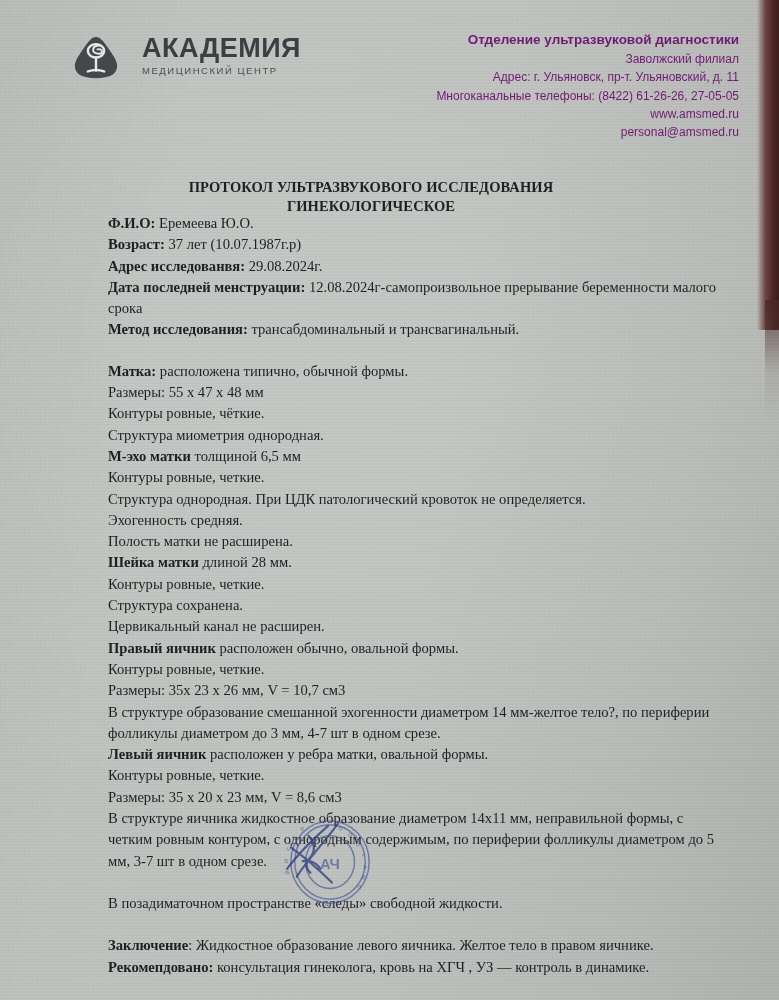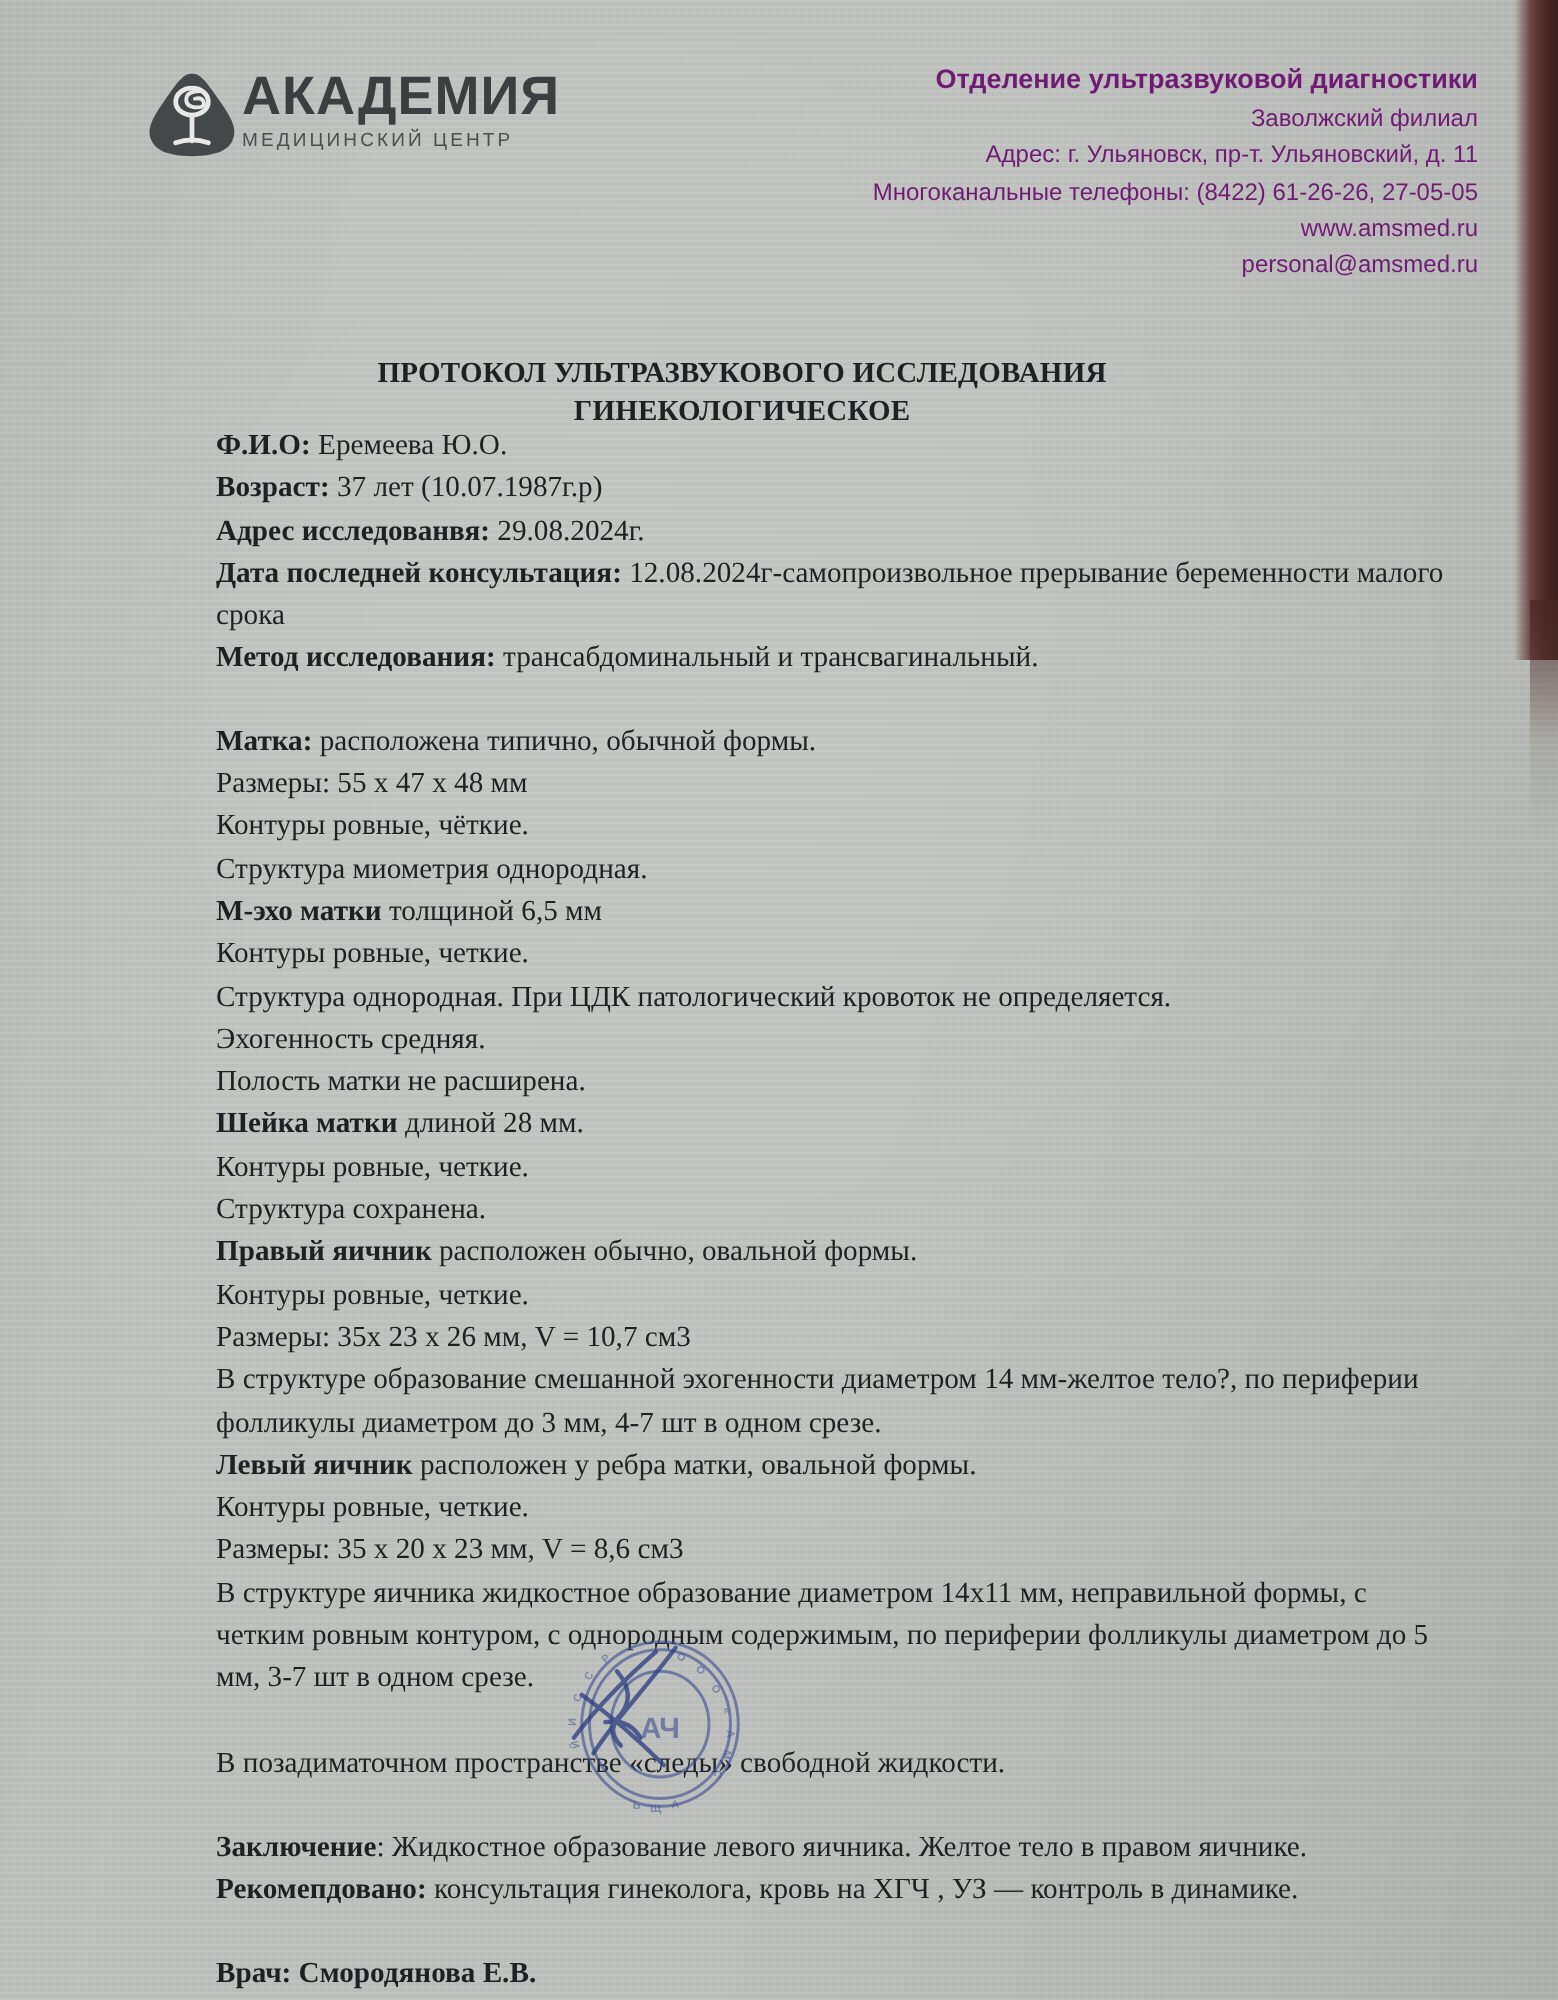--- a/index.html
+++ b/index.html
@@ -63,21 +63,21 @@
     left: 0;
     right: 0;
     height: 110px;
   }
   .logo-block {
     position: absolute;
     left: 72px;
     top: 4px;
     display: flex;
     align-items: flex-start;
-    gap: 1px;
+    gap: 22px;
   }
   .logo-mark {
     width: 48px;
     height: 46px;
     flex: 0 0 auto;
     margin-top: 1px;
   }
   .logo-words {
     display: flex;
     flex-direction: column;
@@ -195,39 +195,40 @@
   <div class="doc-title">
     <span>ПРОТОКОЛ УЛЬТРАЗВУКОВОГО ИССЛЕДОВАНИЯ</span>
     <span class="t2">ГИНЕКОЛОГИЧЕСКОЕ</span>
   </div>
 
   <div class="body-text">
 
     <p><b>Ф.И.О:</b><span> Еремеева Ю.О.</span></p>
     <p><b>Возраст:</b><span> 37 лет (10.07.1987г.р)</span></p>
     <p><b>Адрес исследованвя:</b><span> 29.08.2024г.</span></p>
-    <p><b>Дата последней консультация:</b><span> 12.08.2024г-самопроизвольное прерывание беременности малого срока</span></p>
+    <p><b>Дата последней менструации:</b><span> 12.08.2024г-самопроизвольное прерывание беременности малого срока</span></p>
     <p><b>Метод исследования:</b><span> трансабдоминальный и трансвагинальный.</span></p>
 
     <div class="spacer-md"></div>
 
     <p><b>Матка:</b><span>  расположена типично, обычной формы.</span></p>
     <p>Размеры:  55 х 47 х 48 мм</p>
     <p>Контуры ровные, чёткие.</p>
     <p>Структура  миометрия однородная.</p>
 
     <p><b>М-эхо матки</b><span> толщиной  6,5  мм</span></p>
     <p>Контуры ровные, четкие.</p>
     <p>Структура однородная. При ЦДК патологический кровоток не определяется.</p>
     <p>Эхогенность  средняя.</p>
     <p>Полость матки не расширена.</p>
 
     <p><b>Шейка матки</b><span>  длиной  28 мм.</span></p>
     <p>Контуры ровные, четкие.</p>
     <p>Структура сохранена.</p>
+    <p>Цервикальный канал не расширен.</p>
 
     <p><b>Правый яичник</b><span> расположен обычно, овальной формы.</span></p>
     <p>Контуры ровные, четкие.</p>
     <p>Размеры:   35х 23 х 26 мм, V = 10,7  см3</p>
     <p>В структуре  образование смешанной эхогенности диаметром 14  мм-желтое тело?,   по периферии фолликулы диаметром до 3 мм,  4-7 шт в одном срезе.</p>
 
     <p><b>Левый яичник</b><span> расположен у ребра матки, овальной формы.</span></p>
     <p>Контуры ровные, четкие.</p>
     <p>Размеры: 35 х 20 х 23  мм, V = 8,6  см3</p>
     <p>В структуре яичника жидкостное образование диаметром 14х11 мм, неправильной формы, с четким ровным контуром, с однородным содержимым, по периферии фолликулы диаметром до 5 мм,  3-7 шт в одном срезе.</p>

